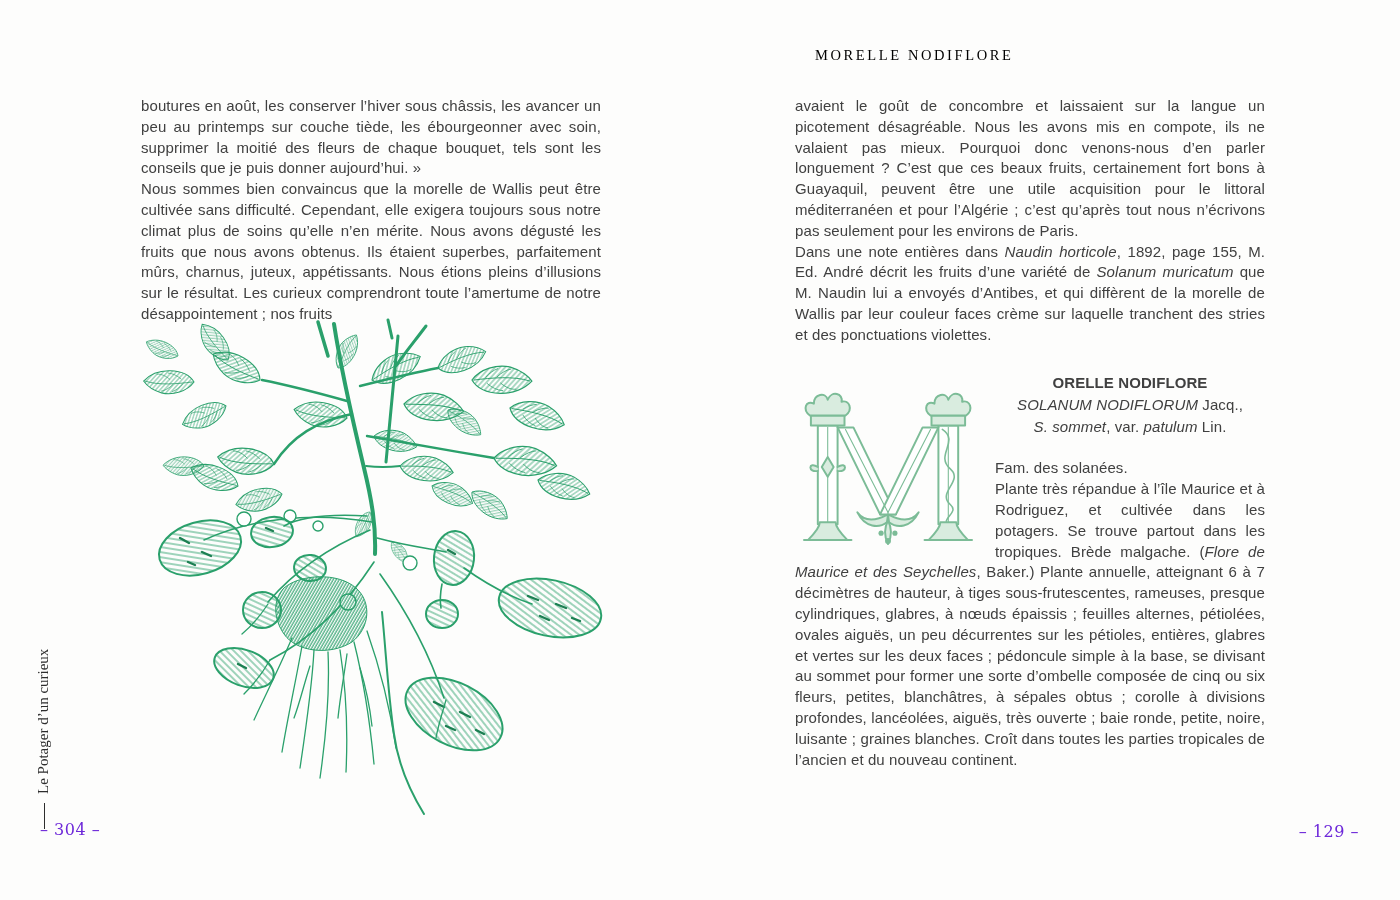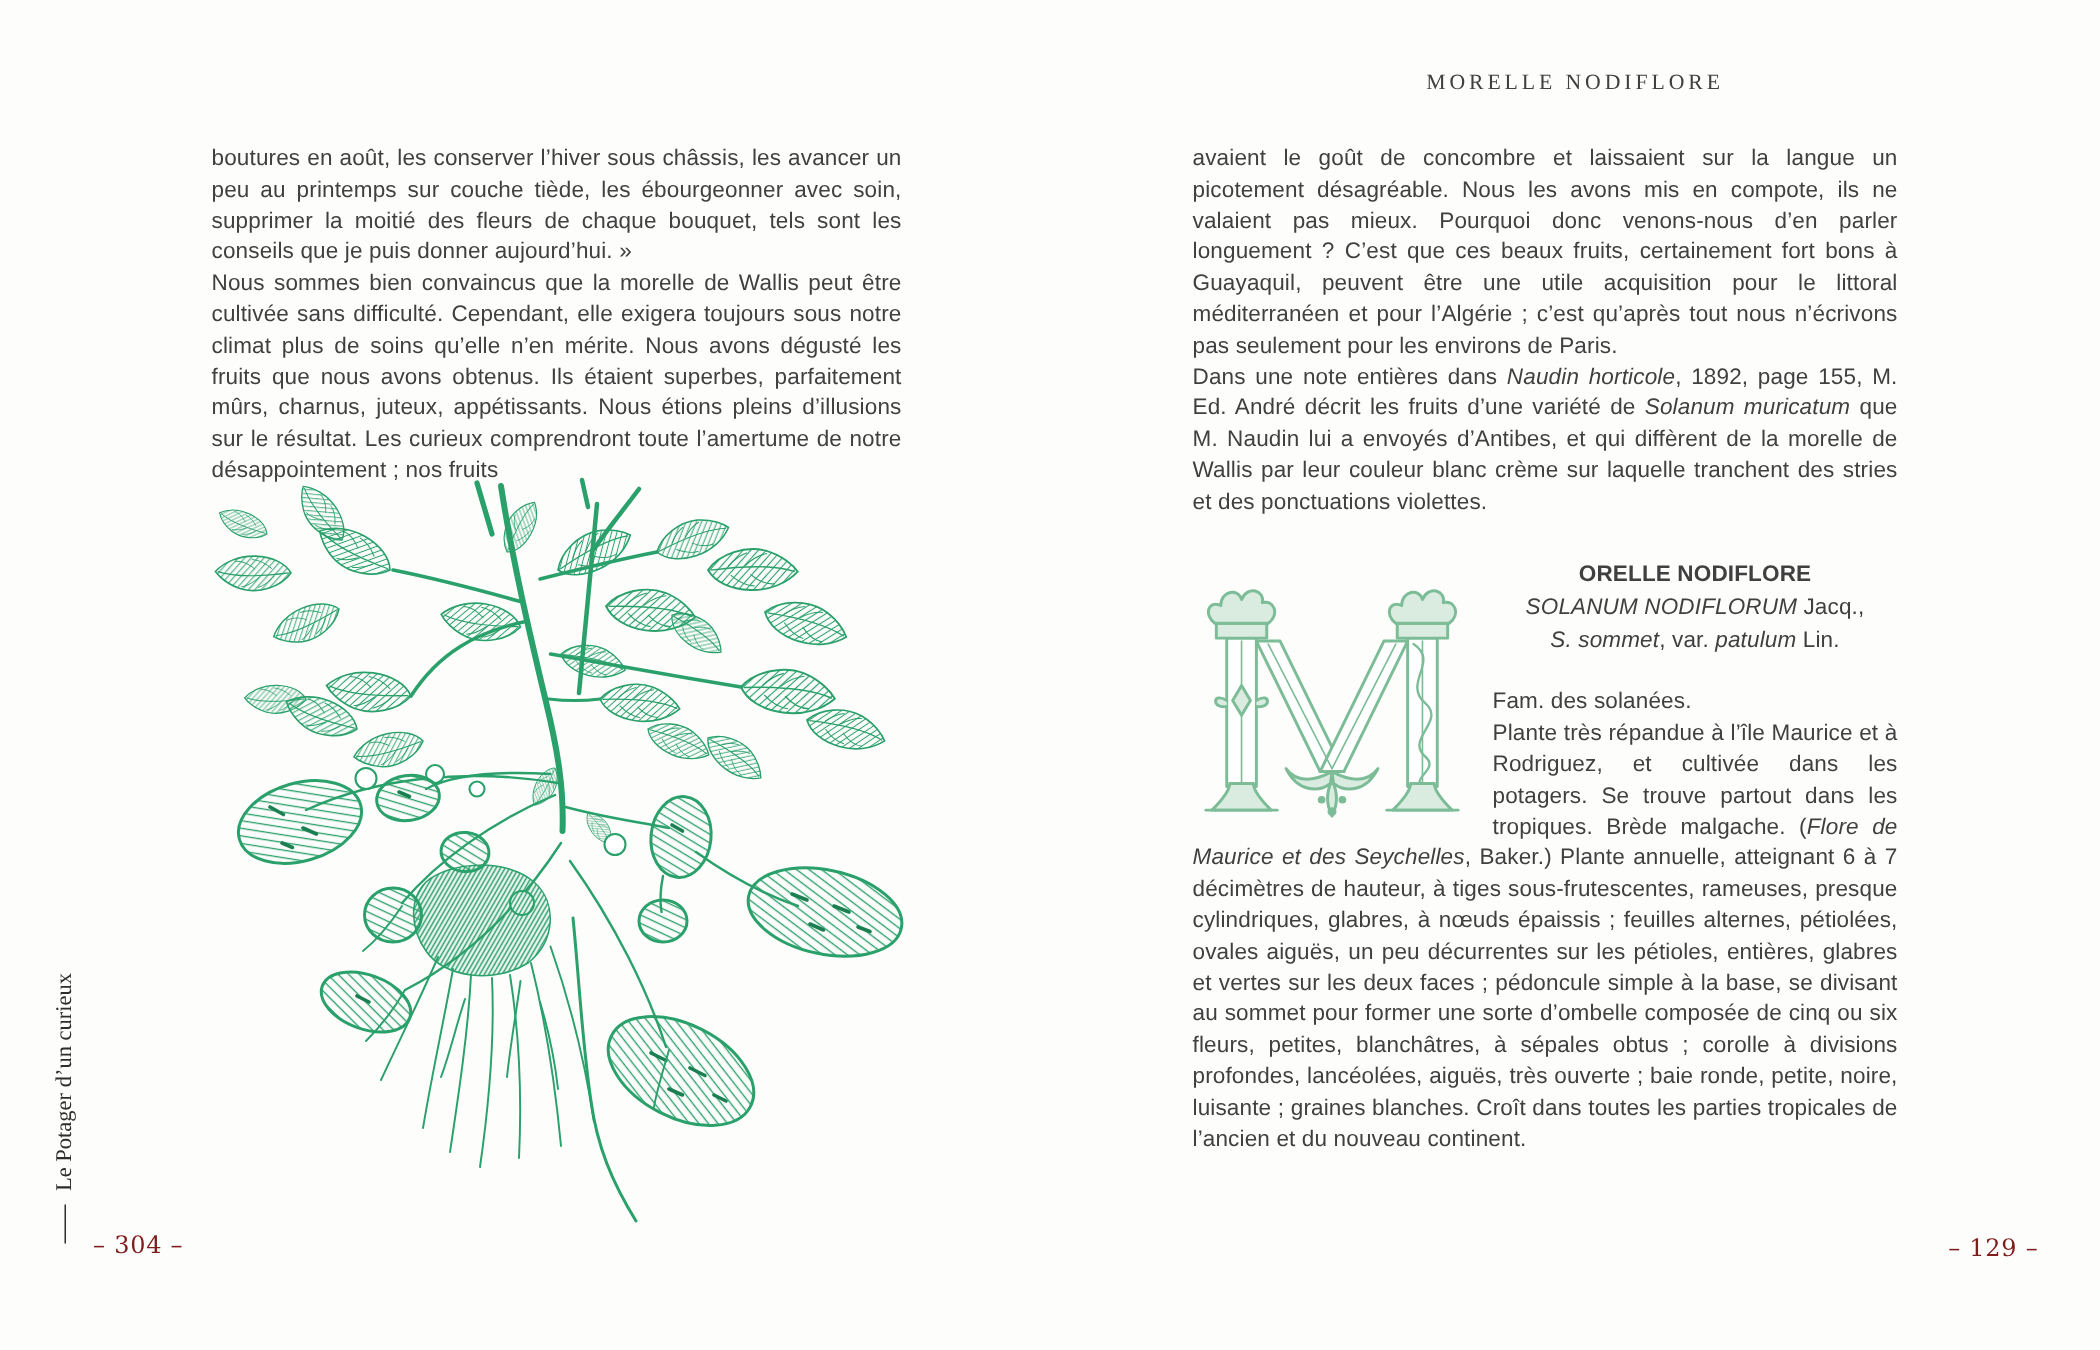--- a/index.html
+++ b/index.html
@@ -11,23 +11,23 @@
   .abs{position:absolute;}
   
   .page-text{
     font-size:15px;line-height:20.8px;color:#404040;
     text-align:justify;letter-spacing:0.1px;
   }
   .page-text p{margin:0;}
   .page-text i{font-style:italic;}
   
   .running-head{
-    left:795px;top:47px;width:470px;text-align:center;
+    left:795px;top:47px;width:470px;text-align:left;
     font-family:"Liberation Serif",serif;font-size:14.5px;
-    letter-spacing:2.6px;color:#404040;transform:translateX(20px);
+    letter-spacing:2.6px;color:#000000;transform:translateX(20px);
   }
   
   .left-col{left:141px;top:96px;width:460px;}
   .right-col{left:795px;top:96px;width:470px;}
   
   .illustration{left:142px;top:316px;width:498px;height:508px;}
   .illustration svg{width:100%;height:100%;display:block;}
   
   .entry{margin-top:26px;}
   .entry::after{content:"";display:block;clear:both;}
@@ -42,23 +42,22 @@
     left:52px;top:812px;transform-origin:left bottom;
     transform:rotate(-90deg);white-space:nowrap;
     font-family:"Liberation Serif",serif;font-size:15px;color:#2d2d2d;
   }
   .sidebar .rule{
     display:inline-block;width:26px;height:0;border-top:1.3px solid #2d2d2d;
     vertical-align:middle;margin-right:9px;
   }
   
   .pagenum{
-    font-family:"DejaVu Serif",serif;font-size:16px;color:#7f1d1d;
+    font-family:"DejaVu Serif",serif;font-size:16px;color:#6d28d9;
     letter-spacing:0.5px;
-    margin-left:22px;
   }
   .pagenum-left{left:40px;top:820px;}
   .pagenum-right{right:41px;top:822px;text-align:right;}
 </style>
 </head>
 <body>
 
 <div class="abs running-head">MORELLE NODIFLORE</div>
 
 <div class="abs left-col page-text">
@@ -200,21 +199,21 @@
 
 <div class="abs sidebar">
   <span class="rule"></span><span>Le Potager d’un curieux</span>
 </div>
 
 <div class="abs pagenum pagenum-left">– 304 –</div>
 <div class="abs pagenum pagenum-right">– 129 –</div>
 
 <div class="abs right-col page-text">
   <p>avaient le goût de concombre et laissaient sur la langue un picotement désagréable. Nous les avons mis en compote, ils ne valaient pas mieux. Pourquoi donc venons-nous d’en parler longuement ? C’est que ces beaux fruits, certainement fort bons à Guayaquil, peuvent être une utile acquisition pour le littoral méditerranéen et pour l’Algérie ; c’est qu’après tout nous n’écrivons pas seulement pour les environs de Paris.</p>
-  <p><span>Dans une note entières dans </span><i>Naudin horticole</i><span>, 1892, page 155, M. Ed. André décrit les fruits d’une variété de </span><i>Solanum muricatum</i><span> que M. Naudin lui a envoyés d’Antibes, et qui diffèrent de la morelle de Wallis par leur couleur blanc crème sur laquelle tranchent des stries et des ponctuations violettes.</span></p>
+  <p><span>Dans une note entières dans </span><i>Naudin horticole</i><span>, 1892, page 155, M. Ed. André décrit les fruits d’une variété de </span><i>Solanum muricatum</i><span> que M. Naudin lui a envoyés d’Antibes, et qui diffèrent de la morelle de Wallis par leur couleur faces crème sur laquelle tranchent des stries et des ponctuations violettes.</span></p>
 
   <div class="entry">
     <div class="dropcap" aria-label="M">
       <svg viewBox="0 0 186 174">
         <g fill="none" stroke="#7cbc97" stroke-width="2" stroke-linejoin="round" stroke-linecap="round">
 
           <rect x="22" y="50" width="20" height="100" fill="#ffffff"></rect>
           <line x1="32" y1="52" x2="32" y2="148" stroke-width="1.1"></line>
           <rect x="15" y="40" width="34" height="10" fill="#d9ecdf"></rect>
           <path d="M12,166 C21,157 24,152 24,148 L40,148 C40,152 43,157 52,166 Z" fill="#d9ecdf"></path>

